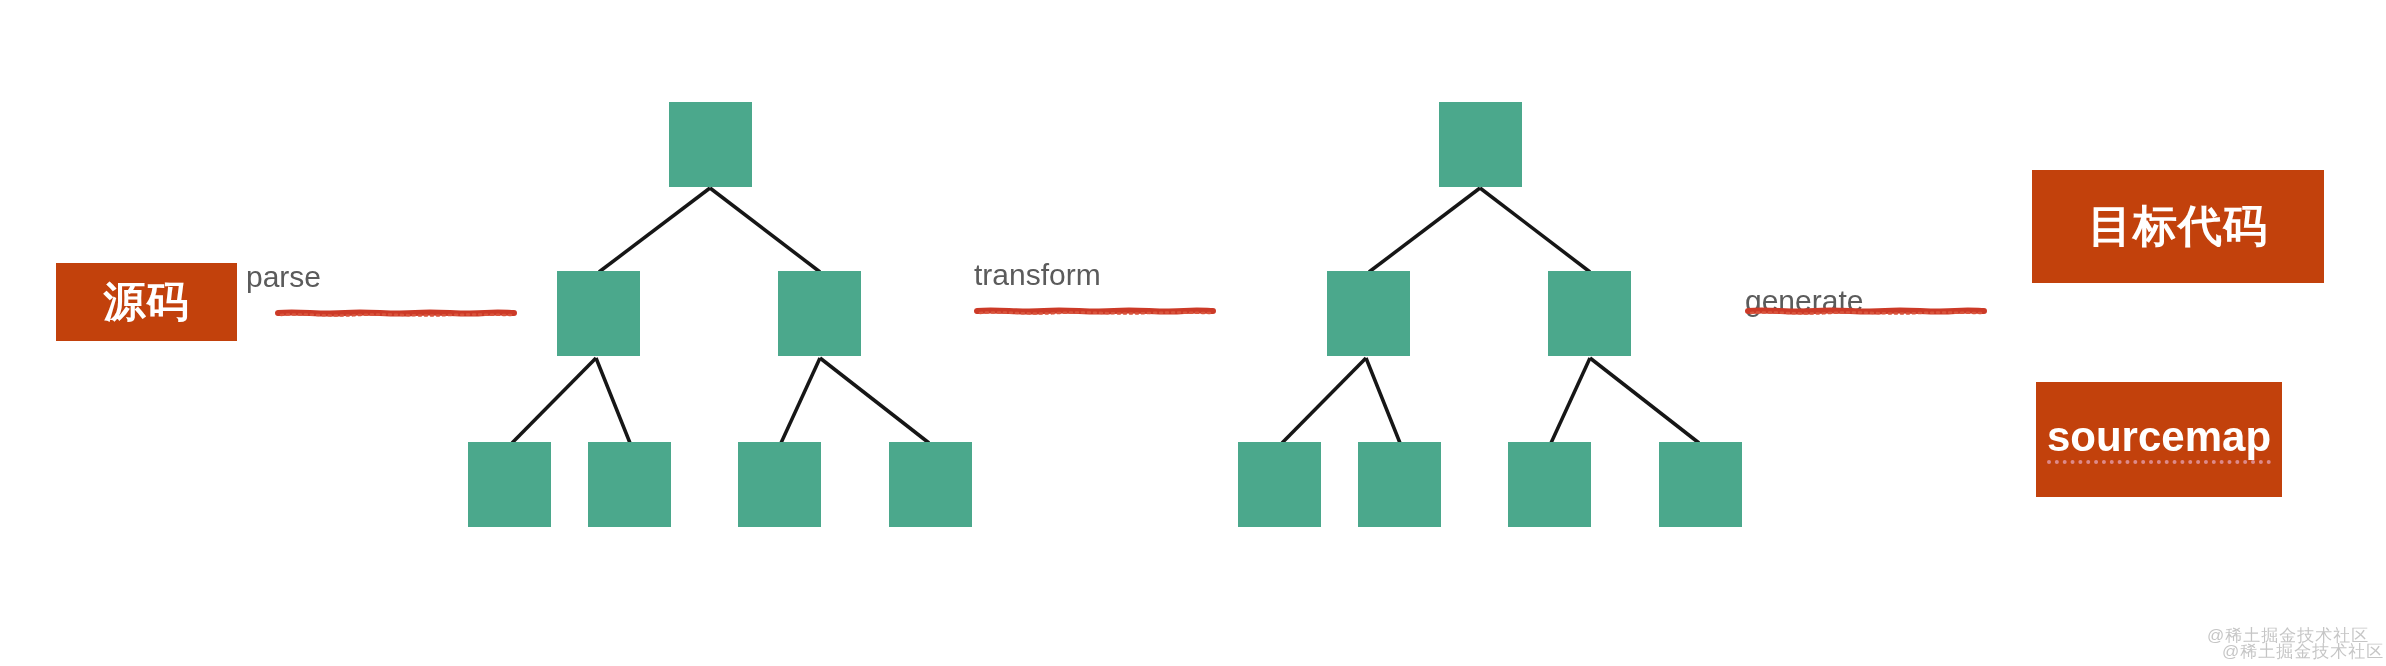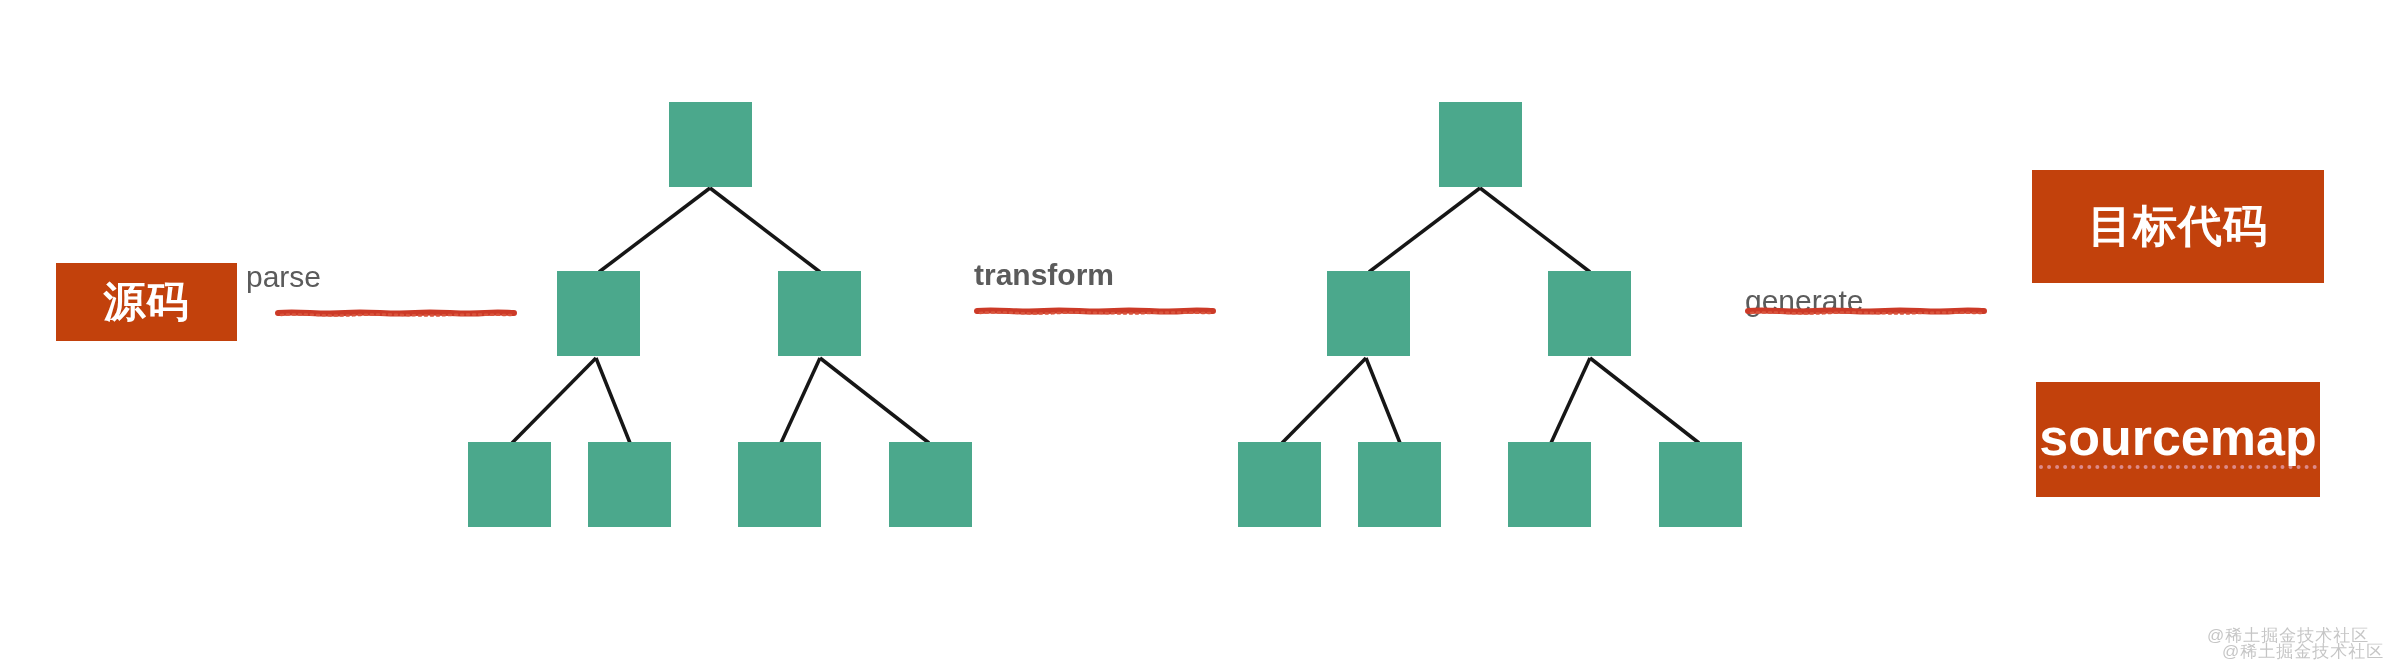--- a/index.html
+++ b/index.html
@@ -7,28 +7,28 @@
     position:relative; width:2386px; height:666px; background:#ffffff;
     overflow:hidden; font-family:"Liberation Sans", sans-serif;
   }
   .dark-box {
     position:absolute; background:#c2410c; color:#ffffff;
     display:flex; align-items:center; justify-content:center;
     font-weight:bold; letter-spacing:1px;
   }
   .source-box   { left:56px;   top:263px; width:181px; height:78px; font-size:42px; }
   .target-box   { left:2032px; top:170px; width:292px; height:113px; font-size:44px; }
-  .sourcemap-box{ left:2036px; top:382px; width:284px; height:115px; font-size:52px; letter-spacing:0; }
+  .sourcemap-box{ left:2036px; top:382px; width:246px; height:115px; font-size:42px; letter-spacing:0; }
   .dotted-underline { border-bottom:4px dotted #dd8a8a; padding-bottom:1px; line-height:1.05; }
 
   .step-label {
     position:absolute; color:#5b5b5b; font-size:30px; text-align:left; width:242px;
   }
   .label-parse     { left:246px;  top:260px; }
-  .label-transform { left:974px;  top:258px;font-weight:bold; }
+  .label-transform { left:974px;  top:258px; }
   .label-generate  { left:1745px; top:261px;margin-top:23px; }
 
   .brush { position:absolute; width:242px; height:14px; }
   .brush-parse     { left:275px;  top:306px; }
   .brush-transform { left:974px;  top:304px; }
   .brush-generate  { left:1745px; top:304px; }
 
   .tree { position:absolute; width:504px; height:425px; }
   .tree-1 { left:468px;  top:102px; }
   .tree-2 { left:1238px; top:102px; }

